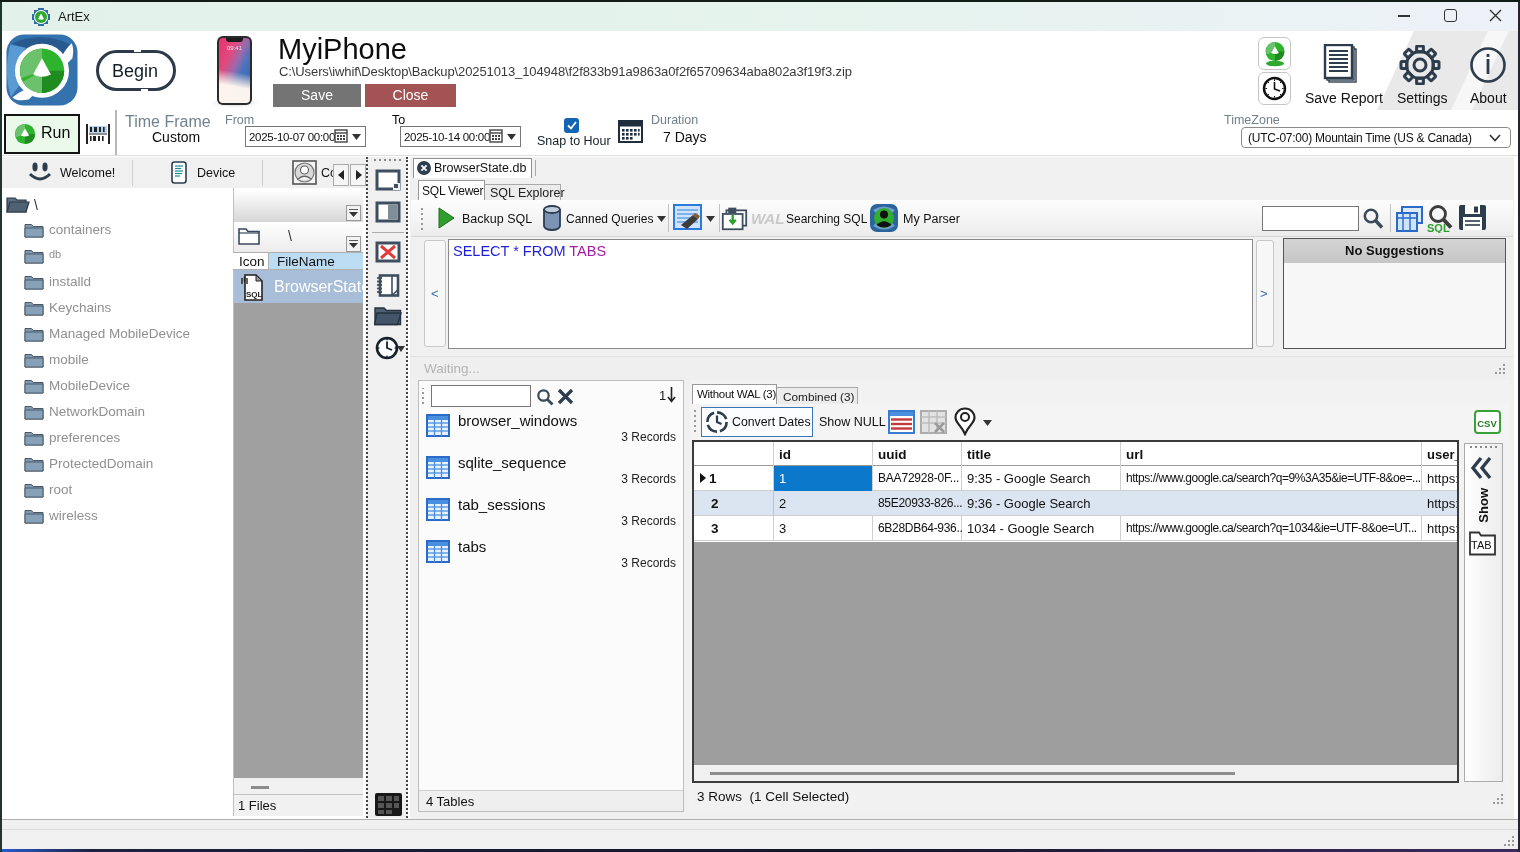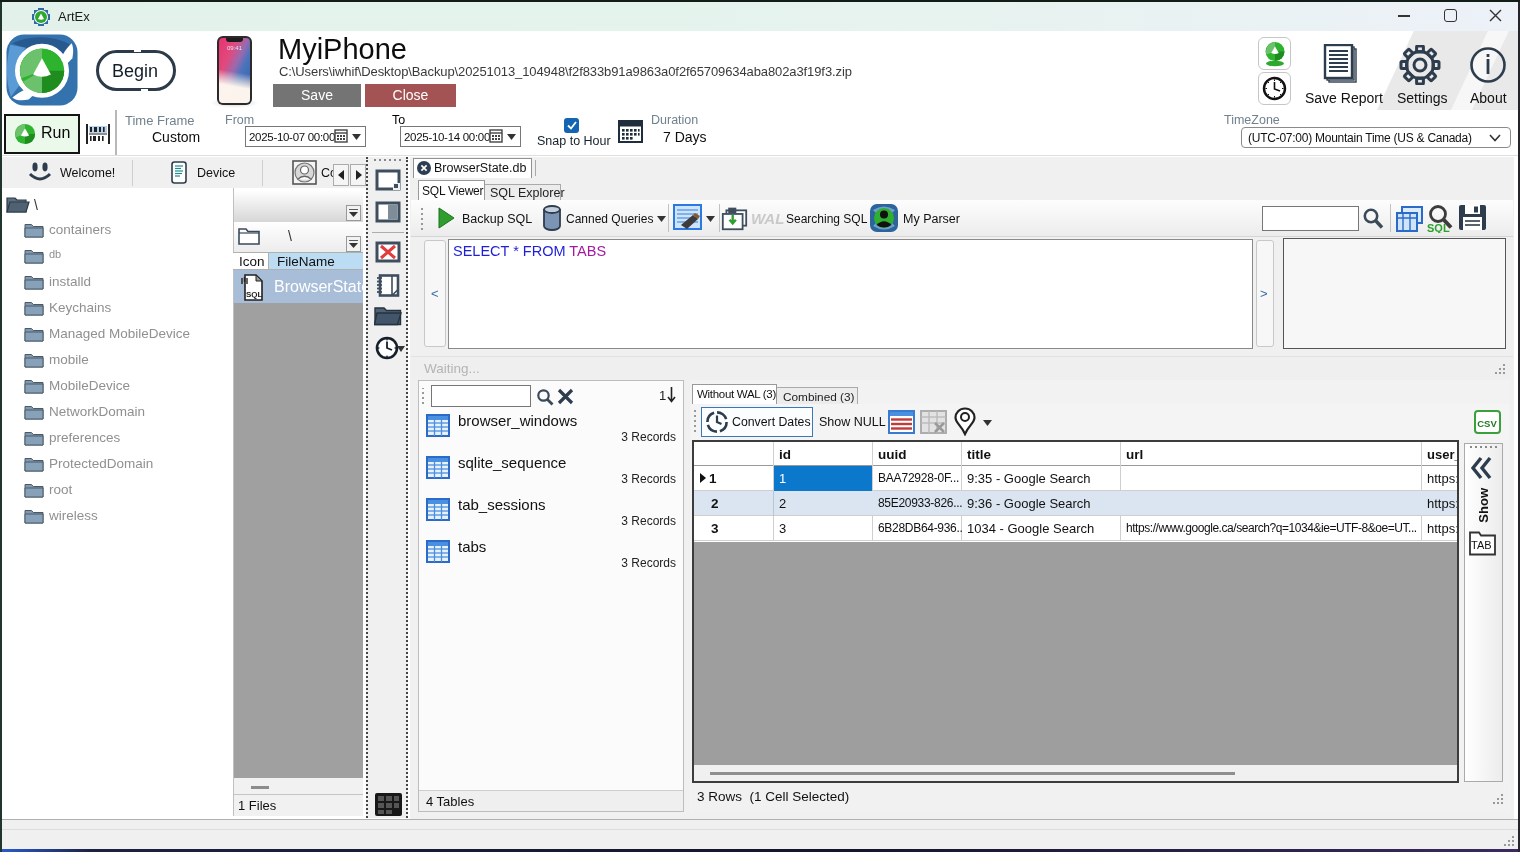--- a/index.html
+++ b/index.html
@@ -153,21 +153,21 @@
         <rect x="13" y="3" width="2" height="5"></rect>
         <rect x="17" y="3" width="1.6" height="5"></rect>
         <rect x="4" y="12" width="1.6" height="5"></rect>
         <rect x="7" y="12" width="3" height="5"></rect>
         <rect x="12" y="12" width="2" height="5"></rect>
         <rect x="16" y="12" width="1.6" height="5"></rect>
       </g>
 <path d="M3,10 h18" stroke="#222" stroke-width="1"></path>
 </svg>
 <div class="a" style="left:115px;top:110px;width:2px;height:45px;background:#b8b8b8"></div>
-<div class="tx" style="left:125px;top:113px;font-size:13px;color:#70818f">Time Frame</div>
+<div class="tx" style="left:125px;top:113px;font-size:16px;color:#70818f">Time Frame</div>
 <div class="tx" style="left:152px;top:129px;font-size:14px;color:#0d0d0d">Custom</div>
 <div class="tx" style="left:225px;top:113px;font-size:12.5px;color:#70818f">From</div>
 <div class="a" style="left:245px;top:126px;width:121px;height:21px;border:1px solid #777;background:#fff"></div>
 <div class="tx" style="left:249px;top:131px;font-size:11.5px;letter-spacing:-0.3px;color:#111">2025-10-07 00:00</div>
 <svg class="a" style="left:334px;top:129px" width="14" height="14" viewBox="0 0 14 14">
       <rect x="1" y="1" width="12" height="12" fill="#fff" stroke="#444" stroke-width="1.4"></rect>
       <path d="M1,4 h12" stroke="#444" stroke-width="1.4"></path>
       <g fill="#444">
         <rect x="3" y="6" width="2" height="2"></rect>
         <rect x="6" y="6" width="2" height="2"></rect>
@@ -520,20 +520,21 @@
       </g>
 </svg>
 
 <div class="a" style="left:424px;top:240px;width:22px;height:107px;background:#f7f7f7;border:1px solid #c8c8c8;border-radius:3px"></div>
 <div class="tx" style="left:431px;top:286px;font-size:13px;color:#3a6ea5">&lt;</div>
 <div class="a" style="left:448px;top:239px;width:805px;height:110px;background:#fff;border:1px solid #8a8a8a"></div>
 <div class="tx" style="left:453px;top:243px;font-size:14.5px;color:#1f1fd8">SELECT * FROM <span style="color:#a21ca2">TABS</span></div>
 <div class="a" style="left:1256px;top:240px;width:18px;height:107px;background:#f7f7f7;border:1px solid #c8c8c8;border-radius:3px"></div>
 <div class="tx" style="left:1260px;top:286px;font-size:13px;color:#3a6ea5">&gt;</div>
 <div class="a" style="left:1283px;top:238px;width:223px;height:111px;background:#f7f7f7;border:1px solid #555"></div>
+<div class="a" style="left:1284px;top:239px;width:221px;height:24px;background:linear-gradient(#d4d4d4,#c6c6c6);text-align:center;font-size:13px;font-weight:bold;color:#111;line-height:24px">No Suggestions</div>
 
 <div class="a" style="left:411px;top:356px;width:1102px;height:24px;background:#efefef;border-top:1px solid #e2e2e2"></div>
 <div class="tx" style="left:424px;top:361px;font-size:13.5px;color:#b4b4b4">Waiting...</div>
 <svg class="a" style="left:1493px;top:363px" width="13" height="13" viewBox="0 0 13 13">
       <g fill="#999">
         <rect x="10" y="1" width="2" height="2"></rect>
         <rect x="6" y="5" width="2" height="2"></rect>
         <rect x="10" y="5" width="2" height="2"></rect>
         <rect x="2" y="9" width="2" height="2"></rect>
         <rect x="6" y="9" width="2" height="2"></rect>
@@ -680,20 +681,23 @@
     </svg>
 <div class="tx" style="left:709px;top:471px;font-size:13.5px;font-weight:bold;color:#111">1</div>
 <div class="a" style="left:774px;top:466px;width:98px;height:25px;background:#0c78cc"></div>
 <div class="tx" style="left:779px;top:471px;font-size:13px;color:#fff">1</div>
 <div class="a" style="left:878px;top:466px;width:82px;height:25px;overflow:hidden">
       <div class="tx" style="left:0;top:5px;font-size:12px;letter-spacing:-0.2px;color:#111">BAA72928-0F...</div>
     </div>
 <div class="a" style="left:967px;top:466px;width:152px;height:25px;overflow:hidden">
       <div class="tx" style="left:0;top:5px;font-size:13px;color:#111">9:35 - Google Search</div>
     </div>
+<div class="a" style="left:1126px;top:466px;width:294px;height:25px;overflow:hidden">
+      <div class="tx" style="left:0;top:5px;font-size:12px;color:#111;letter-spacing:-0.45px">https://www.google.ca/search?q=9%3A35&amp;ie=UTF-8&amp;oe=...</div>
+    </div>
 <div class="a" style="left:1422px;top:466px;width:35px;height:25px;overflow:hidden">
       <div class="tx" style="left:5px;top:5px;font-size:13px;color:#111">https://</div>
     </div>
 
 <div class="a" style="left:694px;top:491px;width:763px;height:25px;background:#dbe5f1;border-bottom:1px solid #cfcfcf"></div>
 <div class="tx" style="left:711px;top:496px;font-size:13.5px;font-weight:bold;color:#111">2</div>
 <div class="tx" style="left:779px;top:496px;font-size:13px;color:#111">2</div>
 <div class="a" style="left:878px;top:491px;width:84px;height:41px;overflow:hidden">
       <div class="tx" style="left:0;top:5px;font-size:12px;letter-spacing:-0.3px;color:#111">85E20933-826...</div>
     </div>

